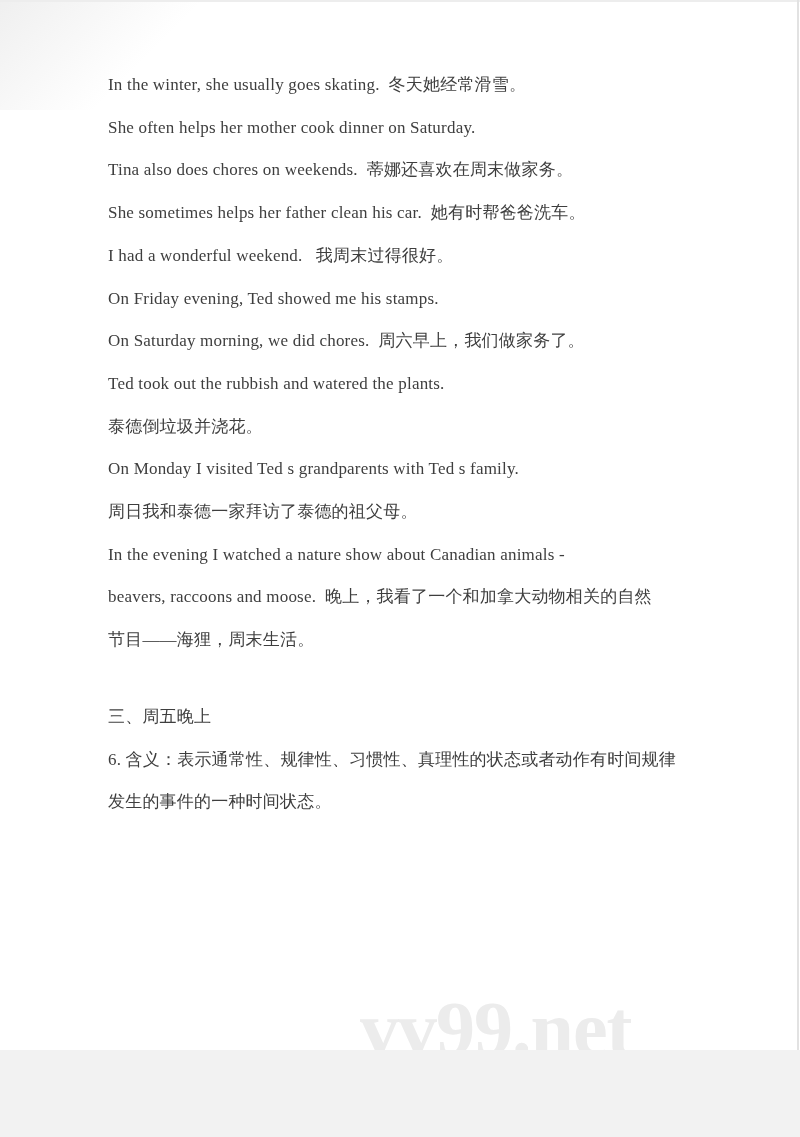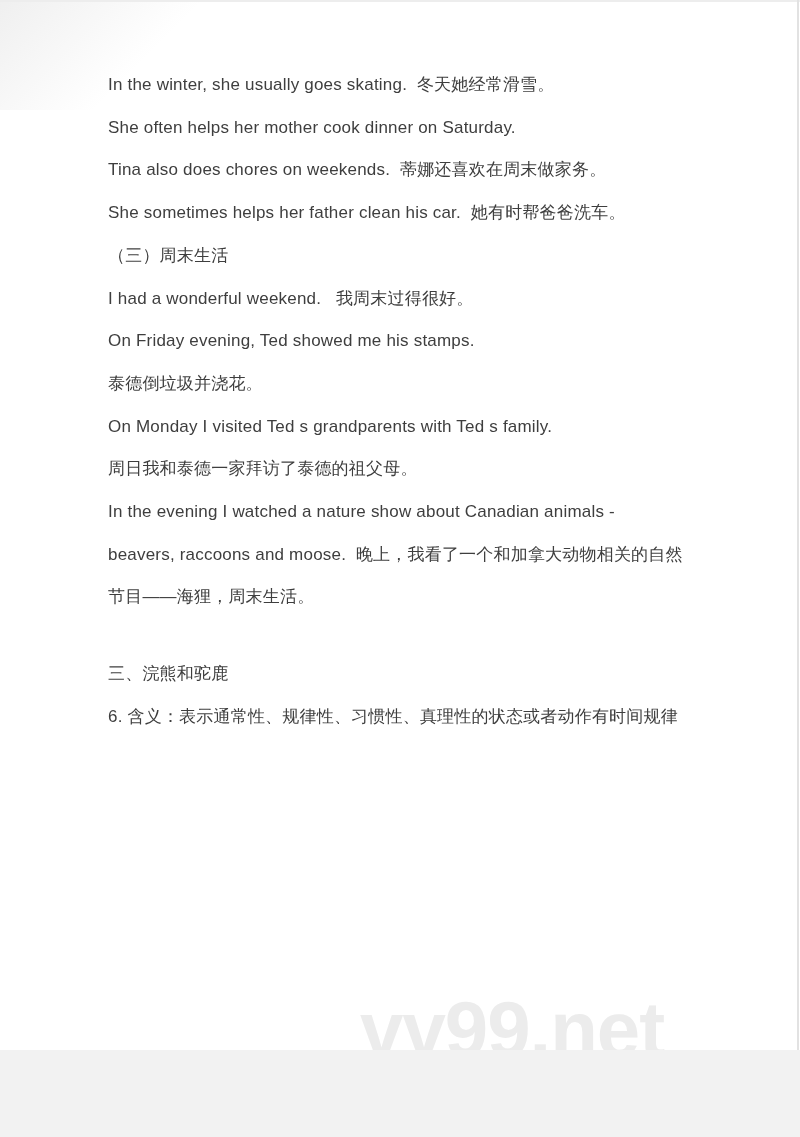--- a/index.html
+++ b/index.html
@@ -7,20 +7,21 @@
     padding: 0;
     background: #f2f2f2;
     font-family: "Liberation Sans", "DejaVu Sans", sans-serif;
   }
   .canvas {
     position: relative;
     width: 800px;
     height: 1050px;
     background: #ffffff;
     overflow: hidden;
+    font-family: Liberation Serif, serif;
   }
   
   .corner-shade {
     position: absolute;
     top: 0; left: 0;
     width: 260px; height: 110px;
     background: linear-gradient(135deg, rgba(210,210,210,0.35) 0%, rgba(255,255,255,0) 55%);
     pointer-events: none;
   }
   .top-edge {
@@ -86,30 +87,32 @@
 <div class="canvas">
   <div class="corner-shade"></div>
   <div class="top-edge"></div>
   <div class="right-edge"></div>
 
   <div class="content">
     <p class="line">In the winter, she usually goes skating.  冬天她经常滑雪。</p>
     <p class="line">She often helps her mother cook dinner on Saturday.</p>
     <p class="line">Tina also does chores on weekends.  蒂娜还喜欢在周末做家务。</p>
     <p class="line">She sometimes helps her father clean his car.  她有时帮爸爸洗车。</p>
-    <p class="line">（三）周末生活</p>
     <p class="line">I had a wonderful weekend.   我周末过得很好。</p>
     <p class="line">On Friday evening, Ted showed me his stamps.</p>
+    <p class="line">On Saturday morning, we did chores.  周六早上，我们做家务了。</p>
+    <p class="line">Ted took out the rubbish and watered the plants.</p>
     <p class="line">泰德倒垃圾并浇花。</p>
     <p class="line">On Monday I visited Ted s grandparents with Ted s family.</p>
     <p class="line">周日我和泰德一家拜访了泰德的祖父母。</p>
     <p class="line">In the evening I watched a nature show about Canadian animals -</p>
     <p class="line">beavers, raccoons and moose.  晚上，我看了一个和加拿大动物相关的自然</p>
     <p class="line">节目——海狸，周末生活。</p>
-    <p class="line section-gap">三、浣熊和驼鹿</p>
+    <p class="line section-gap">三、周五晚上</p>
     <p class="line">6. 含义：表示通常性、规律性、习惯性、真理性的状态或者动作有时间规律</p>
+    <p class="line">发生的事件的一种时间状态。</p>
   </div>
 
   <div class="watermark">vv99.net</div>
 
   <div class="page-break-strip"></div>
   <div class="next-page-area"></div>
 </div>
 
 </body></html>

